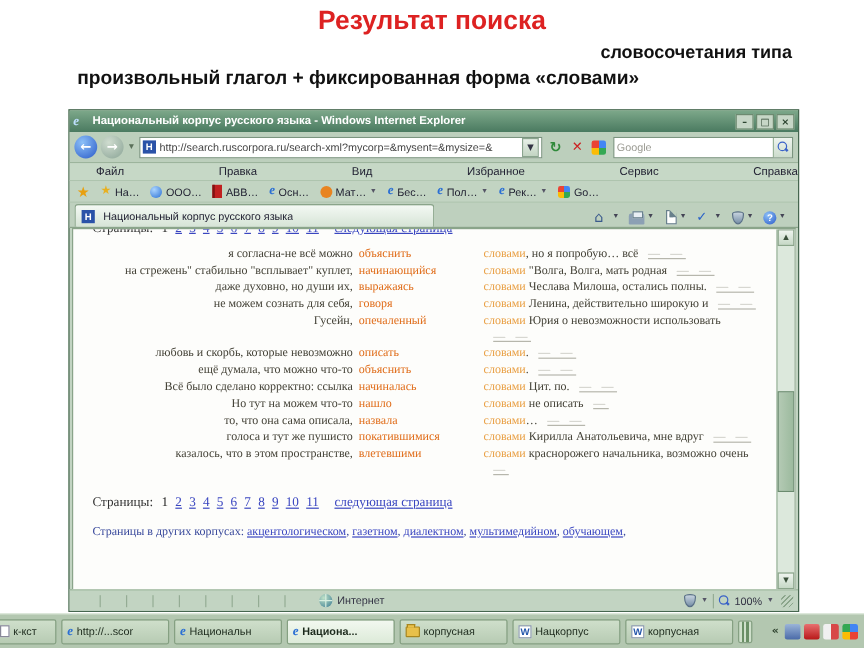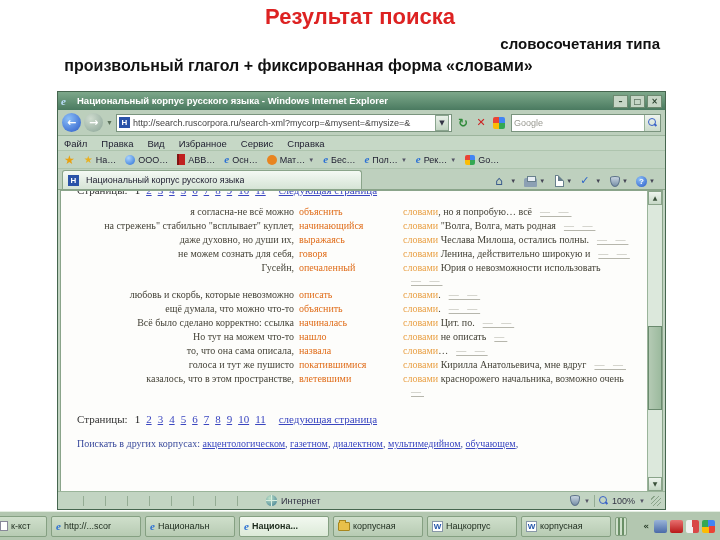--- a/index.html
+++ b/index.html
@@ -58,22 +58,22 @@
   .mag::before { content:""; position:absolute; left:0; top:0; width:6px; height:6px;
                  border:1.5px solid #3a62c8; border-radius:50%; }
   .mag::after { content:""; position:absolute; left:6px; top:6px; width:3px; height:1.5px;
                 background:#3a62c8; transform:rotate(45deg); }
   .search-btn { width:16px; height:16px; flex:none; display:flex; align-items:center;
                 justify-content:center; background:linear-gradient(#eef4ee,#ccdccc);
                 border-left:1px solid #9ab49a; }
 
   
   .menubar { height:15px; flex:none; display:flex; align-items:center; gap:14px;
-             padding-left:6px; background:#c6d8c6; border-bottom:1px solid #aec4ae;
-             font:9.5px "Liberation Sans", sans-serif; color:#223; }
+             padding-left:22px; background:#c6d8c6; border-bottom:1px solid #aec4ae;
+             font:9.5px "Liberation Sans", sans-serif; color:#223;justify-content:space-between; }
 
   
   .favbar { height:18px; flex:none; display:flex; align-items:center; gap:9px;
             padding-left:6px; background:#c2d4c2; border-bottom:1px solid #aec4ae;
             font:9px "Liberation Sans", sans-serif; color:#223; }
   .fav-item { display:flex; align-items:center; gap:3px; }
   .i-star { color:#e8b020; font-size:10px; line-height:10px; }
   .i-star-add { color:#e8a010; font-size:12px; line-height:12px; }
   .i-globe { width:10px; height:10px; border-radius:50%;
              background:radial-gradient(circle at 35% 30%,#aad4ff,#2a6fd4); }
@@ -139,21 +139,21 @@
             border:1px solid #8aa48a; font:6px/12px "DejaVu Sans", sans-serif; text-align:center; color:#3a503a; }
   .sb-up { top:0; } .sb-down { bottom:0; }
   .sb-thumb { position:absolute; left:0; width:14px; top:45%; height:28%;
               background:linear-gradient(90deg,#b4cab4,#9cba9e); border:1px solid #6a8a6e; }
 
   
   .statusbar { height:18px; flex:none; display:flex; align-items:center;
                background:#c2d4c2; border-top:1px solid #9ab49a; padding:0 4px;
                font:9px "Liberation Sans", sans-serif; color:#334; }
   .tick { width:1px; height:10px; background:#94ac94; margin-left:21px; }
-  .zone { display:flex; align-items:center; gap:4px; margin-left:28px; }
+  .zone { display:flex; align-items:flex-start; gap:4px; margin-left:28px; }
   .globe { width:11px; height:11px; border-radius:50%; position:relative;
            background:radial-gradient(circle at 35% 30%,#bfe2c8,#3a7a92); }
   .globe::before { content:""; position:absolute; left:0; top:4.5px; width:11px; height:1px; background:#d8eee0;}
   .globe::after { content:""; position:absolute; left:4.5px; top:0; width:1px; height:11px; background:#d8eee0;}
   .sb-right { margin-left:auto; display:flex; align-items:center; gap:4px; }
   .sb-sep { width:1px; height:12px; background:#94ac94; }
   .zoomlbl { font:9px "Liberation Sans", sans-serif; color:#334; }
   .grip { width:10px; height:10px; margin-left:2px;
           background:repeating-linear-gradient(135deg,transparent 0 2px,#8aa48a 2px 3px); }
 
@@ -369,21 +369,21 @@
               <div class="c2">покатившимися</div>
               <div class="c3"><span class="match">словами</span><span> Кирилла Анатольевича, мне вдруг</span><span class="tail">— —</span></div>
             </div>
             <div class="row">
               <div class="c1">казалось, что в этом пространстве,</div>
               <div class="c2">влетевшими</div>
               <div class="c3"><span class="match">словами</span><span> краснорожего начальника, возможно очень</span><span class="tail">—</span></div>
             </div>
           </div>
         <div class="pagline" id="pag-bottom"><span class="pg-label">Страницы:</span><span class="pg-cur">1</span><span class="pg-link">2</span><span class="pg-link">3</span><span class="pg-link">4</span><span class="pg-link">5</span><span class="pg-link">6</span><span class="pg-link">7</span><span class="pg-link">8</span><span class="pg-link">9</span><span class="pg-link">10</span><span class="pg-link">11</span><span class="pg-next">следующая страница</span></div>
-        <div class="corpora" id="corpora"><span>Поискать в других корпусах: </span><a>акцентологическом</a><span>, </span><a>газетном</a><span>, </span><a>диалектном</a><span>, </span><a>мультимедийном</a><span>, </span><a>обучающем</a><span>,</span></div>
+        <div class="corpora" id="corpora"><span>Страницы в других корпусах: </span><a>акцентологическом</a><span>, </span><a>газетном</a><span>, </span><a>диалектном</a><span>, </span><a>мультимедийном</a><span>, </span><a>обучающем</a><span>,</span></div>
       </div>
       <div class="vscroll">
         <div class="sb-btn sb-up">▲</div>
         <div class="sb-thumb"></div>
         <div class="sb-btn sb-down">▼</div>
       </div>
     </div>
 
     <div class="statusbar">
       <div class="tick"></div>

